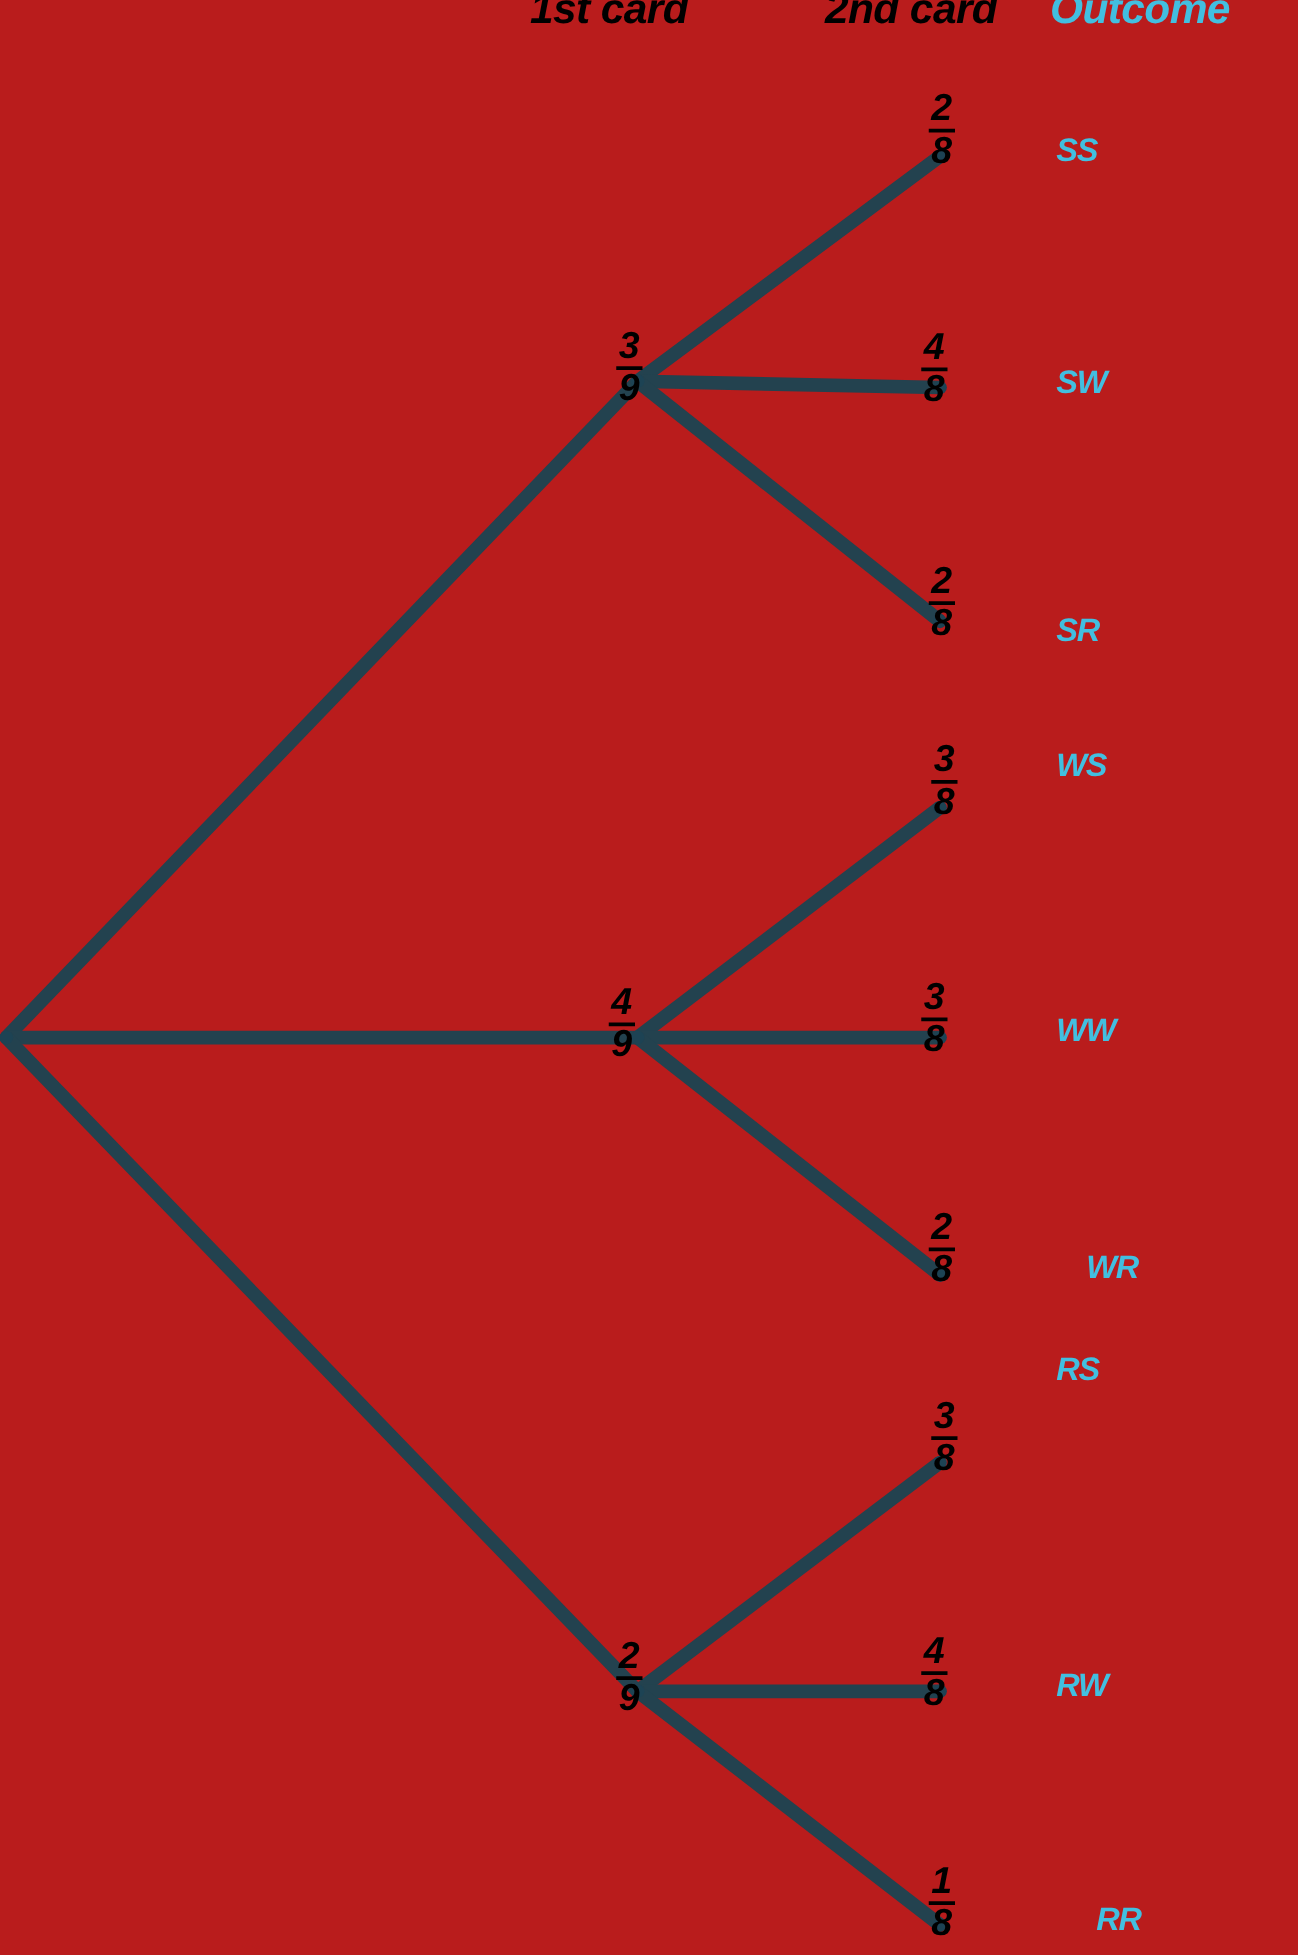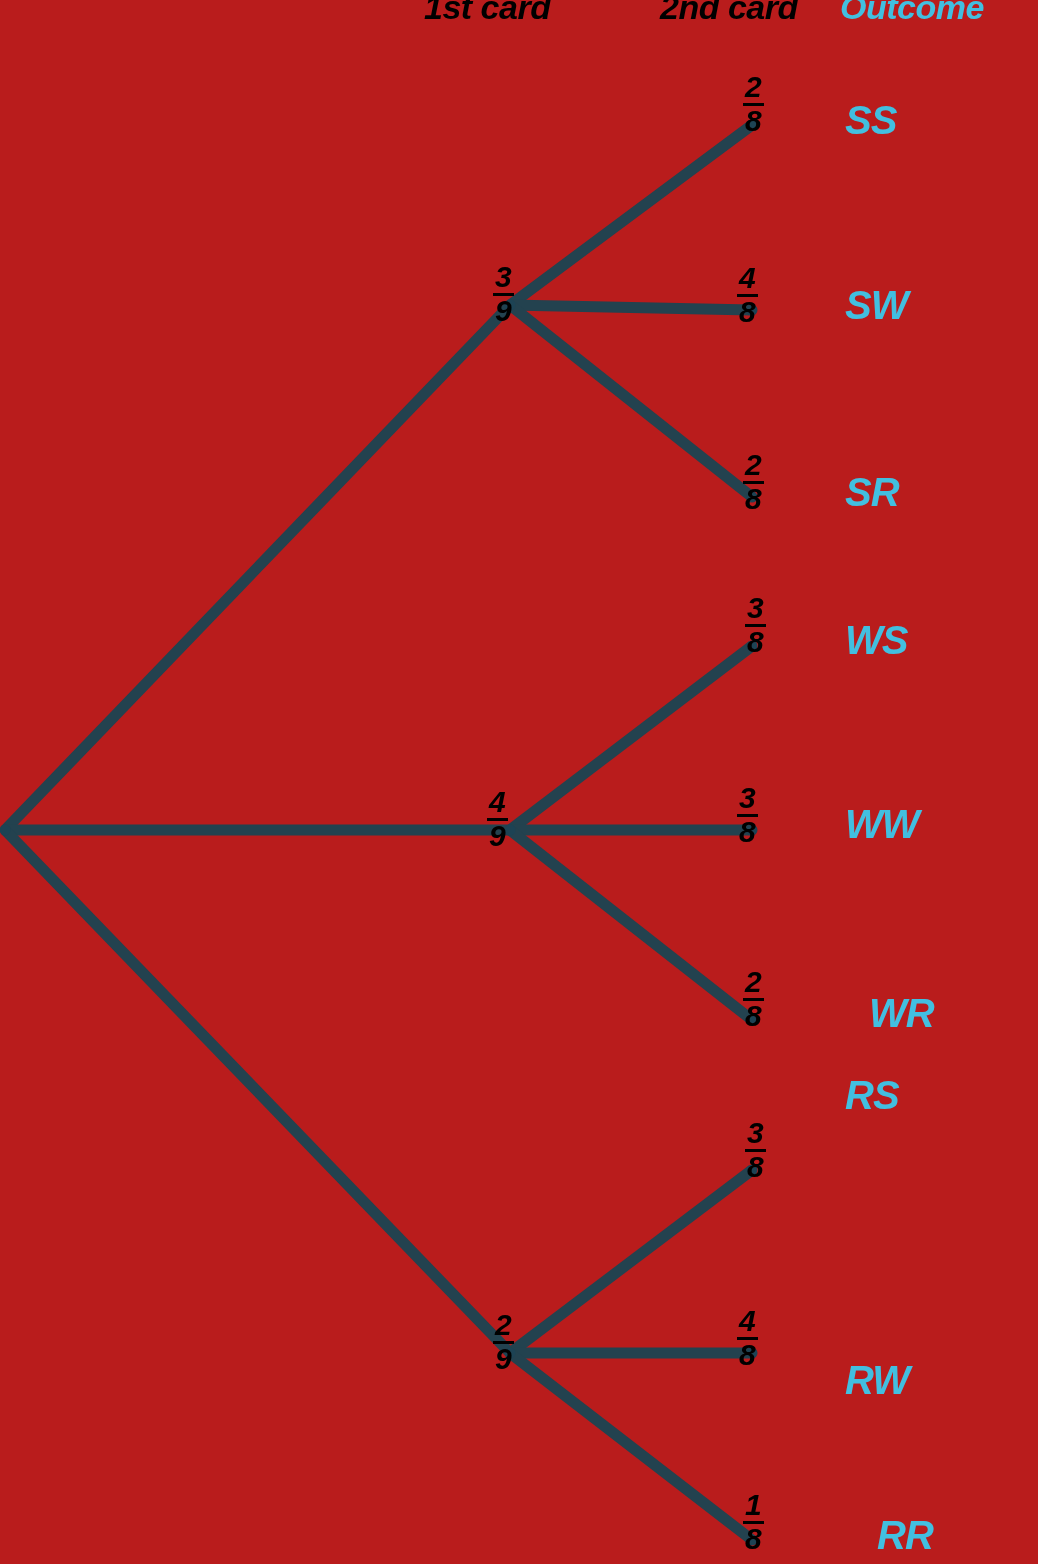--- a/index.html
+++ b/index.html
@@ -57,21 +57,21 @@
     left: 0;
     width: 1038px;
     height: 1564px;
     z-index: 1;
   }
 
   
   .outcome-label {
     position: absolute;
     font-weight: bold;
-    font-size: 40px;
+    font-size: 26px;
     line-height: 38px;
     letter-spacing: -1px;
     color: #42bfe0;
     white-space: nowrap;
     z-index: 4;
     left: 845px;
     transform: translateY(-50%);
   }
 
   
@@ -226,21 +226,21 @@
   </div>
   <div class="prob-label" style="left:743px; top:1490px;">
     <span class="frac">
       <span class="num">1</span>
       <span class="den">8</span>
     </span>
   </div>
 
   <div class="outcome-label" style="top:120px;">SS</div>
   <div class="outcome-label" style="top:305px;">SW</div>
-  <div class="outcome-label" style="top:492px;">SR</div>
-  <div class="outcome-label" style="top:640px;">WS</div>
+  <div class="outcome-label" style="top:504px;">SR</div>
+  <div class="outcome-label" style="top:612px;">WS</div>
   <div class="outcome-label" style="top:824px;">WW</div>
   <div class="outcome-label" style="top:1013px;margin-left:24px;">WR</div>
   <div class="outcome-label" style="top:1095px;">RS</div>
-  <div class="outcome-label" style="top:1380px;">RW</div>
+  <div class="outcome-label" style="top:1348px;">RW</div>
   <div class="outcome-label" style="top:1535px;margin-left:32px;">RR</div>
 
 </div>
 
 </body></html>

